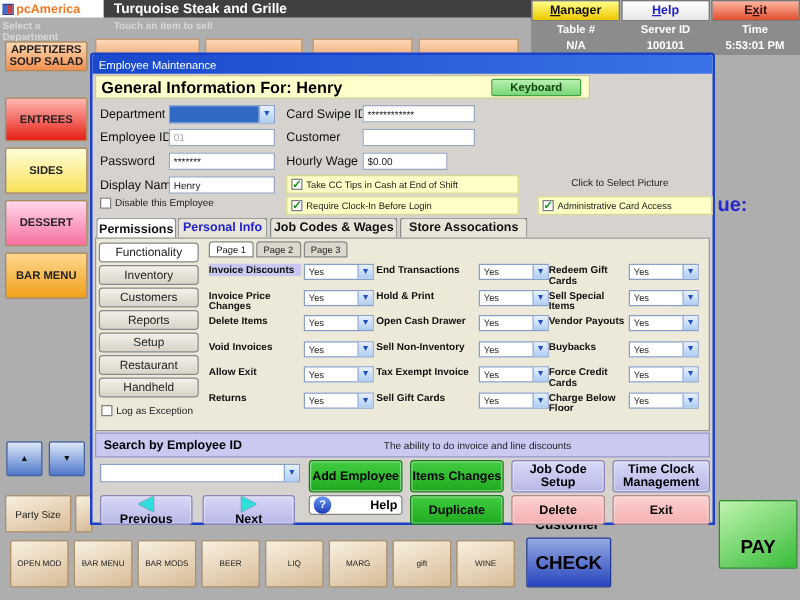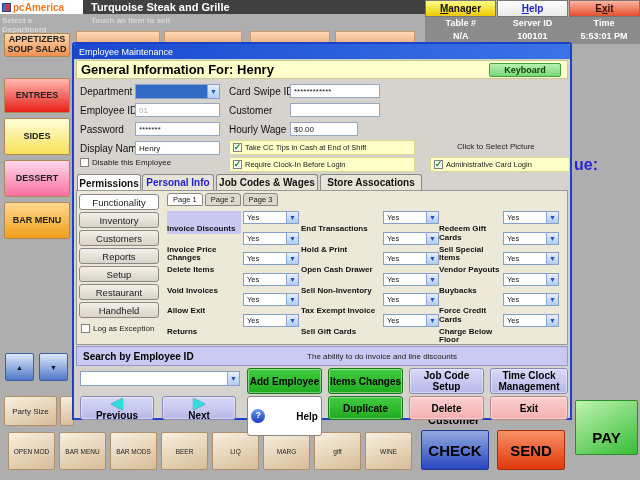--- a/index.html
+++ b/index.html
@@ -46,21 +46,21 @@
   .bottom-item{top:432px;height:38px;width:47px;font-size:6.5px;z-index:1;}
   .btn-check{left:421px;top:430px;width:68px;height:40px;background:linear-gradient(#92a8e0,#2846c0);border:1px solid #203890;border-radius:2px;color:#000;font-size:15px;font-weight:bold;display:flex;align-items:center;justify-content:center;cursor:pointer;}
   .btn-send{left:497px;top:430px;width:68px;height:40px;background:linear-gradient(#f89068,#e03808);border:1px solid #a03008;border-radius:2px;color:#000;font-size:15px;font-weight:bold;display:flex;align-items:center;justify-content:center;cursor:pointer;}
   .btn-pay{left:575px;top:400px;width:63px;height:55px;background:linear-gradient(150deg,#c0f4b0,#38bc38);border:1px solid #289028;border-radius:2px;color:#000;font-size:15px;font-weight:bold;display:flex;align-items:flex-start;justify-content:center;padding-top:28px;cursor:pointer;}
   .partial-blue{left:574px;top:156px;color:#2828d0;font-size:16px;font-weight:bold;z-index:1;}
   .partial-cust{left:428px;top:414px;color:#000;font-size:11px;font-weight:bold;z-index:5;}
 
   
   .dialog{left:72px;top:42px;width:500px;height:378px;background:#d6d3ce;border:2px solid #1c40c8;border-radius:3px 3px 0 0;z-index:10;}
   .dlg-title{left:0;top:0;right:0;height:15px;background:linear-gradient(90deg,#1848cc,#3a74e8);display:flex;align-items:center;padding-left:5px;color:#fff;font-weight:normal;font-size:9px;border-radius:2px 2px 0 0;}
-  .dlg-header{left:2px;top:16px;width:492px;height:19px;background:#ffffcc;border:1px solid #c8c890;display:flex;align-items:center;padding-left:4px;font-size:13px;font-weight:bold;color:#000;}
+  .dlg-header{left:2px;top:16px;width:396px;height:19px;background:#ffffcc;border:1px solid #c8c890;display:flex;align-items:center;padding-left:4px;font-size:13px;font-weight:bold;color:#000;}
   .kb-btn{right:6px;top:2px;width:72px;height:14px;background:linear-gradient(#b8f0b0,#78d878);border:1px solid #44a044;border-radius:2px;font-size:9px;color:#114411;display:flex;align-items:center;justify-content:center;cursor:pointer;position:absolute;}
 
   .flabel{font-size:10px;color:#111;}
   .finput{height:14px;background:#fff;border:1px solid #98a8c0;font-size:8px;color:#222;display:flex;align-items:center;padding-left:3px;}
   .disabled-input{color:#aaa;}
   .combo{height:15px;background:#fff;border:1px solid #88a0c8;display:flex;align-items:stretch;cursor:pointer;}
   .combo .val{flex:1;font-size:8px;display:flex;align-items:center;padding-left:3px;color:#222;}
   .combo .dd-arrow{width:12px;background:linear-gradient(#e8f0fc,#aecdf2);border-left:1px solid #88a8d8;display:flex;align-items:center;justify-content:center;color:#2050c0;font-size:7px;}
   .combo .dd-arrow::after{content:"▼";}
   .dept-combo .val{background:#316ac5;}
@@ -75,21 +75,21 @@
   .mtab.blue{color:#2222cc;}
 
   .perm-panel{left:2px;top:146px;width:492px;height:155px;background:#ece9d8;border:1px solid #999;}
   .stab{width:80px;height:16px;margin-bottom:2px;background:linear-gradient(#f4f0e8,#d8d4c8);border:1px solid #888;border-radius:3px;display:flex;align-items:center;justify-content:center;font-size:9.5px;color:#222;cursor:pointer;}
   .stab.sel{background:#fff;}
   .ptab{height:13px;padding:0 5px;background:#ddd8cc;border:1px solid #888;border-radius:3px 3px 0 0;font-size:7.5px;display:flex;align-items:center;color:#222;cursor:pointer;}
   .ptab.sel{background:#fff;}
 
   .pcol{display:flex;flex-direction:column;}
   .prow{height:20.5px;display:flex;align-items:flex-start;}
-  .plabel{font-size:8px;font-weight:bold;color:#101010;line-height:1.1;padding-top:14px;}
+  .plabel{font-size:8px;font-weight:bold;color:#101010;line-height:1.1;padding-top:1px;}
   .plabel.hl{background:#c8c8f0;}
   .pcombo{width:56px;height:13px;margin-left:2px;}
   .pcombo .val{font-size:7.5px;}
 
   .search-strip{left:2px;top:302px;width:492px;height:20px;background:#c9c9f2;border:1px solid #9898c8;display:flex;align-items:center;}
   .search-lbl{width:120px;font-size:10px;font-weight:bold;color:#000;padding-left:6px;}
   .hint{flex:1;text-align:center;font-size:8px;color:#222;}
 
   .dlg-btn{position:absolute;border-radius:3px;display:flex;align-items:center;justify-content:center;text-align:center;font-weight:bold;font-size:10px;color:#000;line-height:1.1;cursor:pointer;border:1px solid #666;box-shadow:inset 0 0 0 1px #ffffff66;}
   .green{background:linear-gradient(#42cc42,#1faa1f);border-color:#1a7a1a;}
@@ -169,21 +169,20 @@
   <div class="abs beige bottom-item" style="left:8px;">OPEN MOD</div>
   <div class="abs beige bottom-item" style="left:59px;">BAR MENU</div>
   <div class="abs beige bottom-item" style="left:110px;">BAR MODS</div>
   <div class="abs beige bottom-item" style="left:161px;">BEER</div>
   <div class="abs beige bottom-item" style="left:212px;">LIQ</div>
   <div class="abs beige bottom-item" style="left:263px;">MARG</div>
   <div class="abs beige bottom-item" style="left:314px;">gift</div>
   <div class="abs beige bottom-item" style="left:365px;">WINE</div>
 
   <div class="abs btn-check">CHECK</div>
-  <div class="abs btn-send">SEND</div>
   <div class="abs btn-pay">PAY</div>
 
   <div class="abs dialog">
 
     <div class="abs dlg-title">
       <span>Employee Maintenance</span>
     </div>
 
     <div class="abs dlg-header">
       <span>General Information For: Henry</span>
@@ -219,21 +218,21 @@
     <div class="abs plaincb" style="left:6px;top:114px;">
       <span class="cb"></span>
       <span>Disable this Employee</span>
     </div>
     <div class="abs ystrip" style="left:155px;top:113px;width:186px;">
       <span class="cb checked"></span>
       <span>Require Clock-In Before Login</span>
     </div>
     <div class="abs ystrip" style="left:356px;top:113px;width:140px;">
       <span class="cb checked"></span>
-      <span>Administrative Card Login</span>
+      <span>Administrative Card Access</span>
     </div>
 
     <div class="abs mtab sel" style="left:3px;width:64px;">Permissions</div>
     <div class="abs mtab blue" style="left:68px;width:72px;">Personal Info</div>
     <div class="abs mtab" style="left:142px;width:102px;">Job Codes &amp; Wages</div>
     <div class="abs mtab" style="left:246px;width:102px;">Store Assocations</div>
 
     <div class="abs perm-panel">
 
       <div class="abs" style="left:2px;top:3px;">
@@ -408,21 +407,21 @@
     <div class="dlg-btn lav" style="left:416px;top:324px;width:78px;height:26px;">Time Clock Management</div>
 
     <div class="dlg-btn lav" style="left:6px;top:352px;width:74px;height:24px;flex-direction:column;">
       <span class="navarrow">◀</span>
       <span>Previous</span>
     </div>
     <div class="dlg-btn lav" style="left:88px;top:352px;width:74px;height:24px;flex-direction:column;">
       <span class="navarrow">▶</span>
       <span>Next</span>
     </div>
-    <div class="dlg-btn white-btn" style="left:173px;top:352px;width:75px;height:40px;gap:27px;">
+    <div class="dlg-btn white-btn" style="left:173px;top:352px;width:75px;height:16px;gap:27px;">
       <span class="help-icon"></span>
       <span>Help</span>
     </div>
     <div class="dlg-btn green" style="left:254px;top:352px;width:75px;height:24px;">Duplicate</div>
     <div class="dlg-btn pink" style="left:335px;top:352px;width:75px;height:24px;">Delete</div>
     <div class="dlg-btn pink" style="left:416px;top:352px;width:78px;height:24px;">Exit</div>
   </div>
 
 </div>
 

